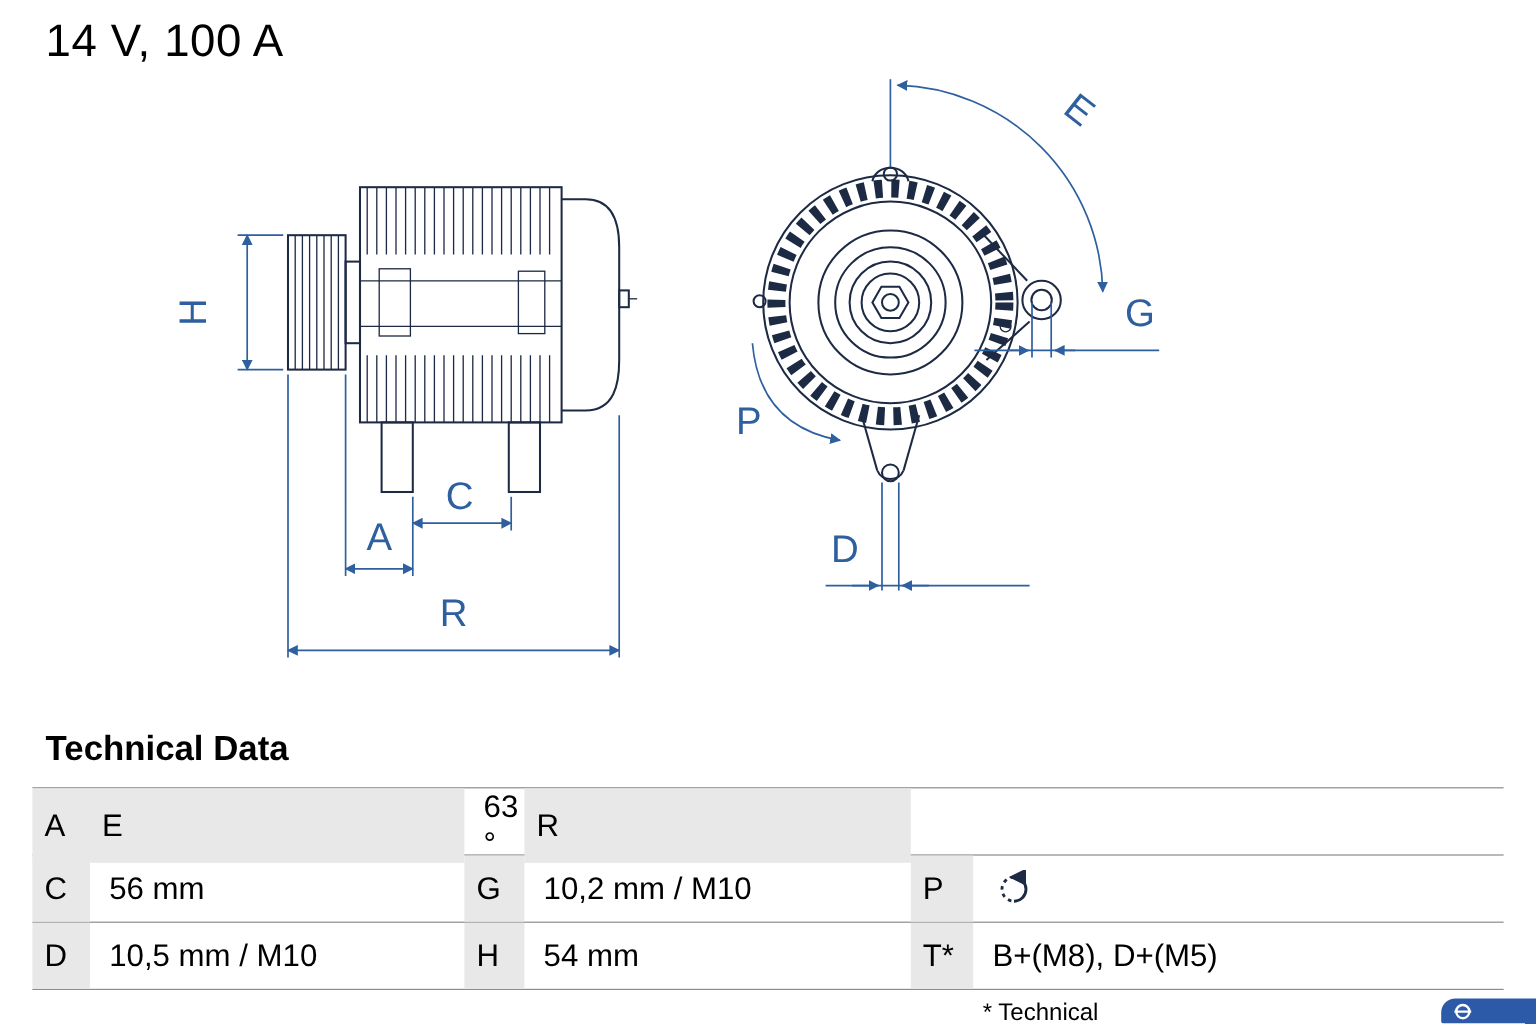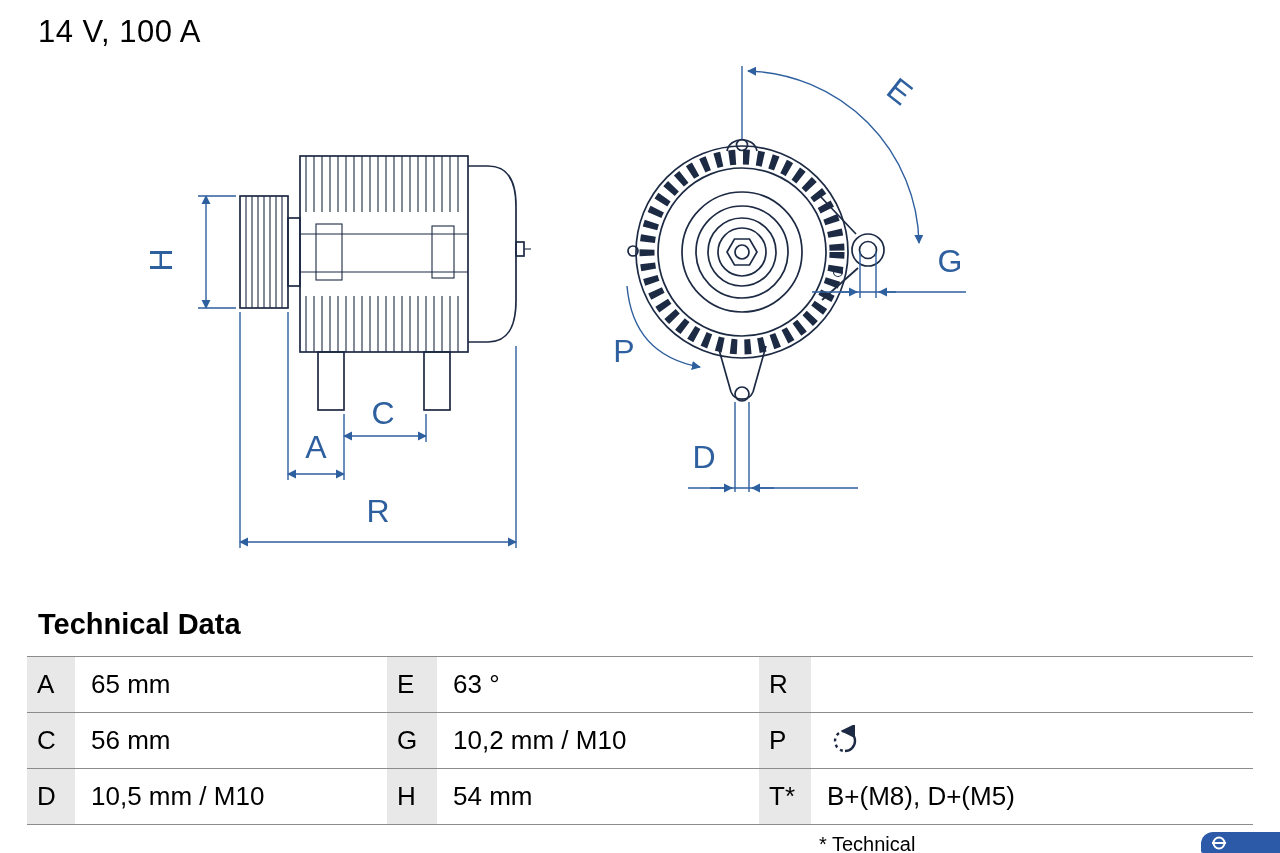--- a/index.html
+++ b/index.html
@@ -1,21 +1,21 @@
 <!DOCTYPE html>
 <html><head>
 <meta charset="utf-8">
 <style>
   html,body{margin:0;padding:0;}
   body{
     width:1280px;height:853px;position:relative;background:#ffffff;
     font-family:"Liberation Sans",sans-serif;color:#000;overflow:hidden;
   }
   .title{
-    position:absolute;left:38px;top:14px;font-size:31px;font-weight:500;
+    position:absolute;left:38px;top:14px;font-size:38px;font-weight:500;
     letter-spacing:.5px;margin:0;
   }
   .drawing{position:absolute;left:0;top:0;}
   .part{stroke:#1d2a44;fill:none;stroke-width:1.7;}
   .partthin{stroke:#1d2a44;fill:none;stroke-width:1.1;}
   .slotring{stroke:#1d2a44;fill:none;stroke-width:15;stroke-dasharray:6.5 7.5;}
   .dim{stroke:#2e5f9e;fill:none;stroke-width:1.4;}
   .dimtext{fill:#2e5f9e;font-size:32px;font-family:"Liberation Sans",sans-serif;}
   .tech{position:absolute;left:27px;right:27px;top:584px;margin-top:24px;}
   .tech h2{margin:0 0 0 11px;font-size:29px;font-weight:bold;}
@@ -162,21 +162,20 @@
     </g>
   </g>
 </svg>
 
 <div class="tech">
   <h2>Technical Data</h2>
   <div class="ttable">
 
     <div class="trow">
       <div class="k">A</div>
-      <div class="v">65 mm</div>
       <div class="k">E</div>
       <div class="v">63 °</div>
       <div class="k">R</div>
     </div>
 
     <div class="trow">
       <div class="k">C</div>
       <div class="v">56 mm</div>
       <div class="k">G</div>
       <div class="v">10,2 mm / M10</div>

